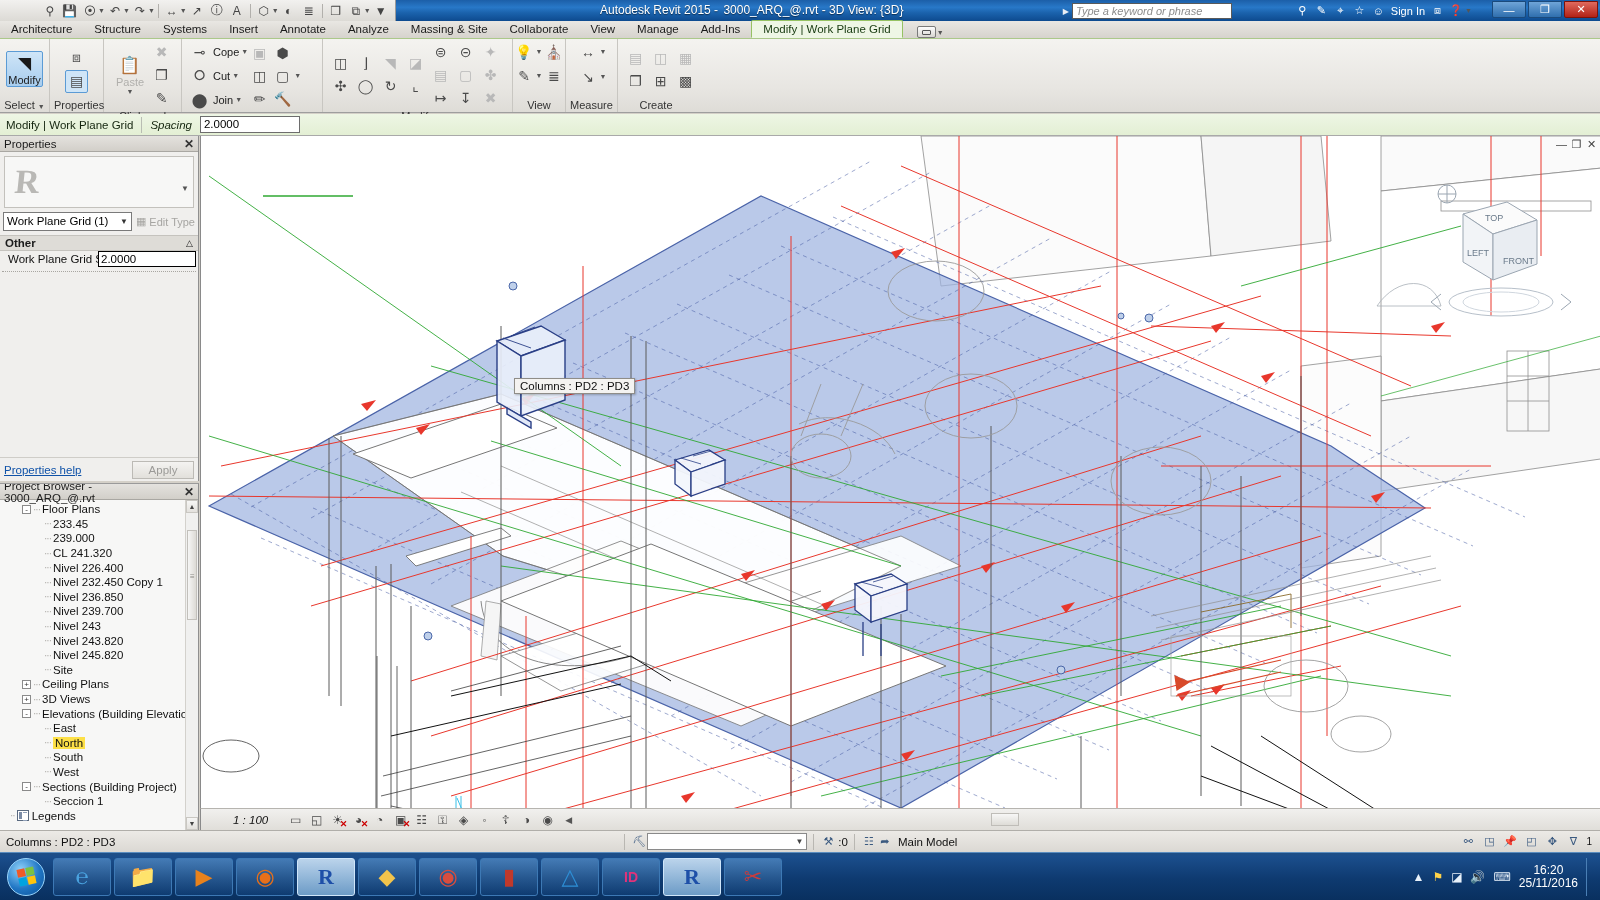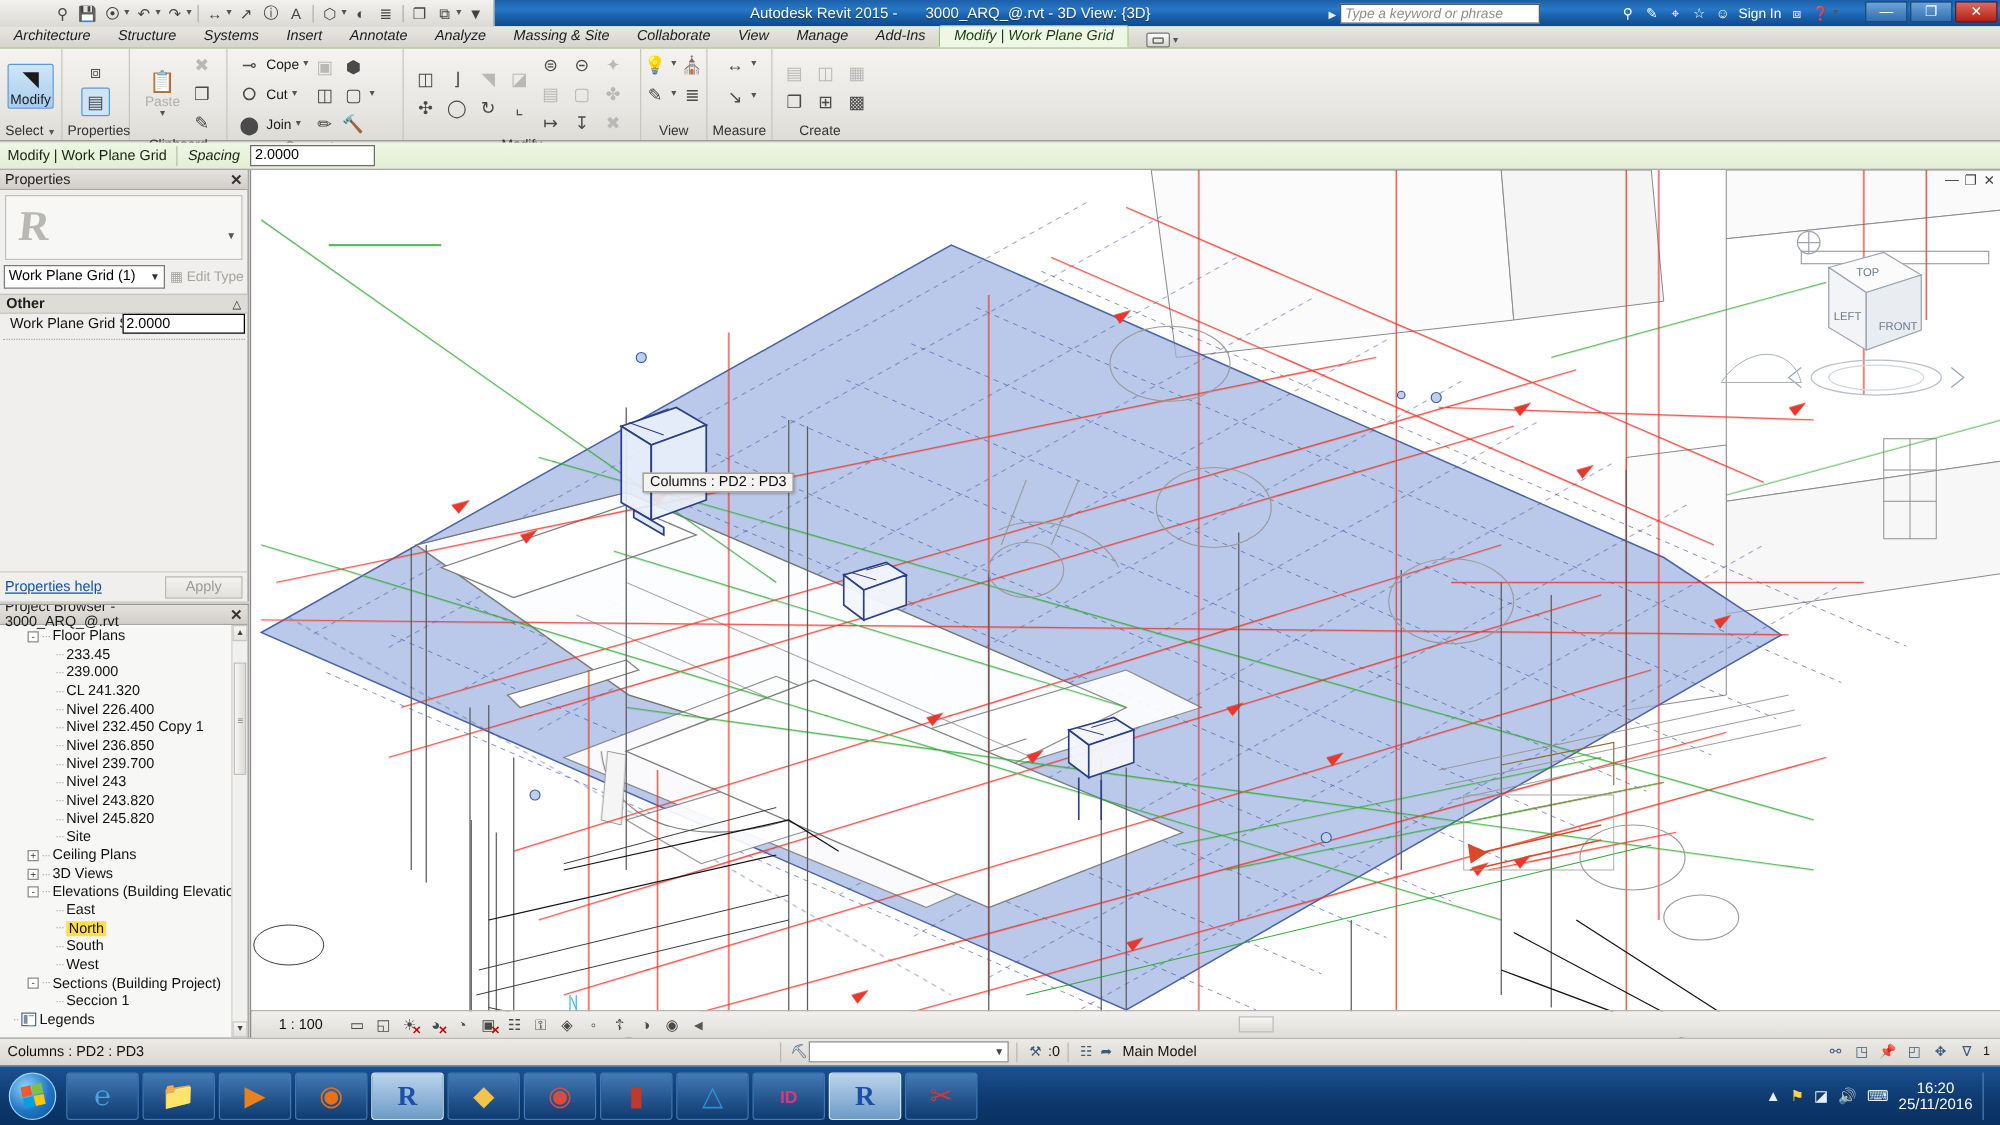--- a/index.html
+++ b/index.html
@@ -29,21 +29,21 @@
   .qicon { width: 18px; height: 18px; margin: 0 1px; position: relative;
     display: inline-flex; align-items: center; justify-content: center;
     font-size: 12px; color: #444; }
   .qsep { width: 1px; height: 14px; background: #b2b0ac; margin: 0 3px; }
   .qcaret { font-size: 7px; color: #555; margin-left: -2px; }
   .title-text {
     position: absolute; left: 600px; top: 0; height: 21px; line-height: 21px;
     color: #ffffff; font-size: 12px; white-space: nowrap;
     text-shadow: 0 1px 1px rgba(0,0,0,.5);
   }
-  .title-filename { margin-left: 19px; }
+  .title-filename { margin-left: 2px; }
   .searchwrap {
     position: absolute; right: 368px; top: 3px; height: 16px;
     display: flex; align-items: center;
   }
   .searchwrap .lcaret { color: #e8eef6; font-size: 8px; margin-right: 3px; }
   .searchbox {
     width: 160px; height: 16px; background: #fff; border: 1px solid #5a5a5a;
     font-size: 11px; font-style: italic; color: #8c8c8c;
     padding: 0 3px; line-height: 14px; white-space: nowrap; overflow: hidden;
   }
@@ -63,21 +63,21 @@
     background: linear-gradient(to bottom,#6fa4d8,#2f6fae);
     border: 1px solid #1b4a7c; border-radius: 0 0 2px 2px;
   }
   .wbtn.close { background: linear-gradient(to bottom,#e06a5e,#b22216); border-color:#7d1309; }
 
   
   .tabrow {
     position: absolute; left: 0; top: 21px; width: 1600px; height: 18px;
     background: linear-gradient(to bottom,#e9e7e3,#d6d3cd);
     border-bottom: 1px solid #abc88a;
-    display: flex; align-items: flex-end; font-style: italic;
+    display: flex; align-items: flex-end;
   }
   .tab {
     height: 18px; line-height: 18px; padding: 0 11px; font-size: 11.5px;
     color: #1a1a1a; white-space: nowrap; cursor: default;
   }
   .tab.active {
     background: #eef6e5; border: 1px solid #96c263; border-bottom-color: #eef6e5;
     border-radius: 2px 2px 0 0; line-height: 16px; color: #173a10;
   }
   .tabend {
@@ -264,21 +264,21 @@
     box-shadow: 1px 1px 2px rgba(0,0,0,.25);
   }
   .navcube-lbl { font-size: 9px; fill: #6a7a8a; font-family:"Liberation Sans", sans-serif;}
 
   .viewbar {
     position: absolute; left: 200px; top: 808px; width: 1400px; height: 22px;
     background: linear-gradient(to bottom,#f1f0ee,#e0ded9);
     border-top: 1px solid #b6b4af; border-left: 1px solid #8a8a8a;
     display: flex; align-items: center; z-index: 10;
   }
-  .viewbar .scale { margin-left: 22px; font-size: 11.5px; color: #111; }
+  .viewbar .scale { margin-left: 32px; font-size: 11.5px; color: #111; font-style: italic; }
   .viewbar .vicons { margin-left: 20px; display: flex; align-items: center; gap: 6px; }
   .viewbar .vicons .vi { width: 15px; height: 15px; display:flex; align-items:center;
      justify-content:center; font-size: 12px; color: #4a4a4a; position: relative; }
   .viewbar .vicons .vi .x { position:absolute; right:-2px; bottom:-2px; color:#c00; font-size:9px; font-weight:bold; }
   .viewbar .arrow { margin-left: 10px; font-size: 9px; color: #555; }
   .viewbar .hthumb {
     position: absolute; left: 790px; top: 4px; width: 28px; height: 13px;
     background: linear-gradient(to bottom,#f7f7f6,#dedcd7); border: 1px solid #bfbdb8;
   }
 

